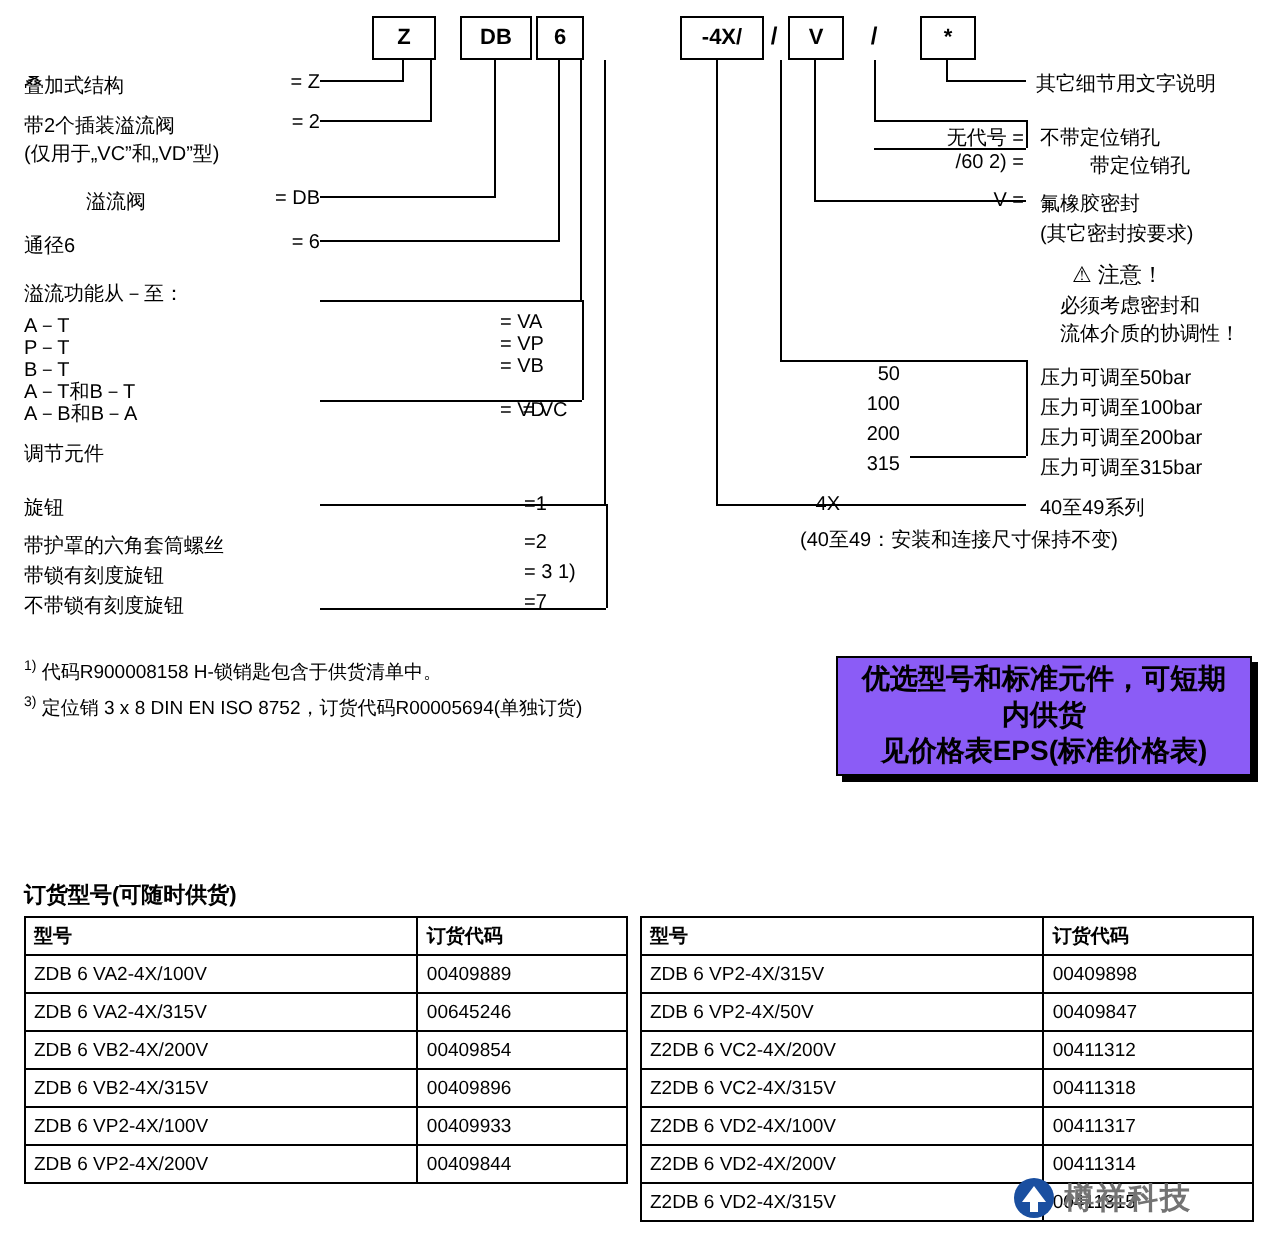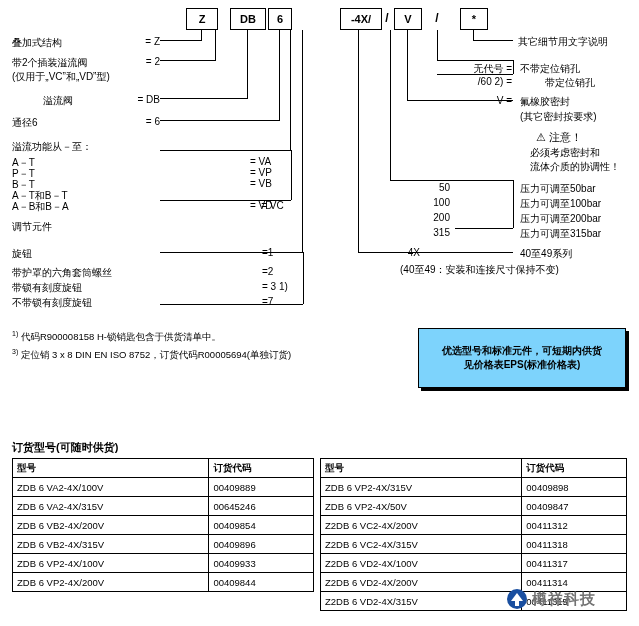--- a/index.html
+++ b/index.html
@@ -39,22 +39,22 @@
   
   .hline { position:absolute; background:#000; height:1px; }
   .vline { position:absolute; background:#000; width:1px; }
 
   
   .fn { position:absolute; font-size:9.5px; white-space:nowrap; }
   .sup { font-size:7px; vertical-align:super; }
 
   
   .hlbox {
-    position:absolute; border:1.5px solid #000; background:#7dd3fc;
-    padding:15px 8px; text-align:center; font-size:10px; font-weight:bold;
+    position:absolute; border:1.5px solid #000; background:#8b5cf6;
+    padding:2px 8px; text-align:center; font-size:14px; font-weight:bold;
     box-shadow: 3px 3px 0 #000;
   }
 
   
   .tbl-title { position:absolute; font-size:11px; font-weight:bold; }
   table.ord {
     position:absolute; border-collapse:collapse; font-size:9.5px;
   }
   table.ord th, table.ord td {
     border:1px solid #000; padding:2px 4px; text-align:left; height:14px;

